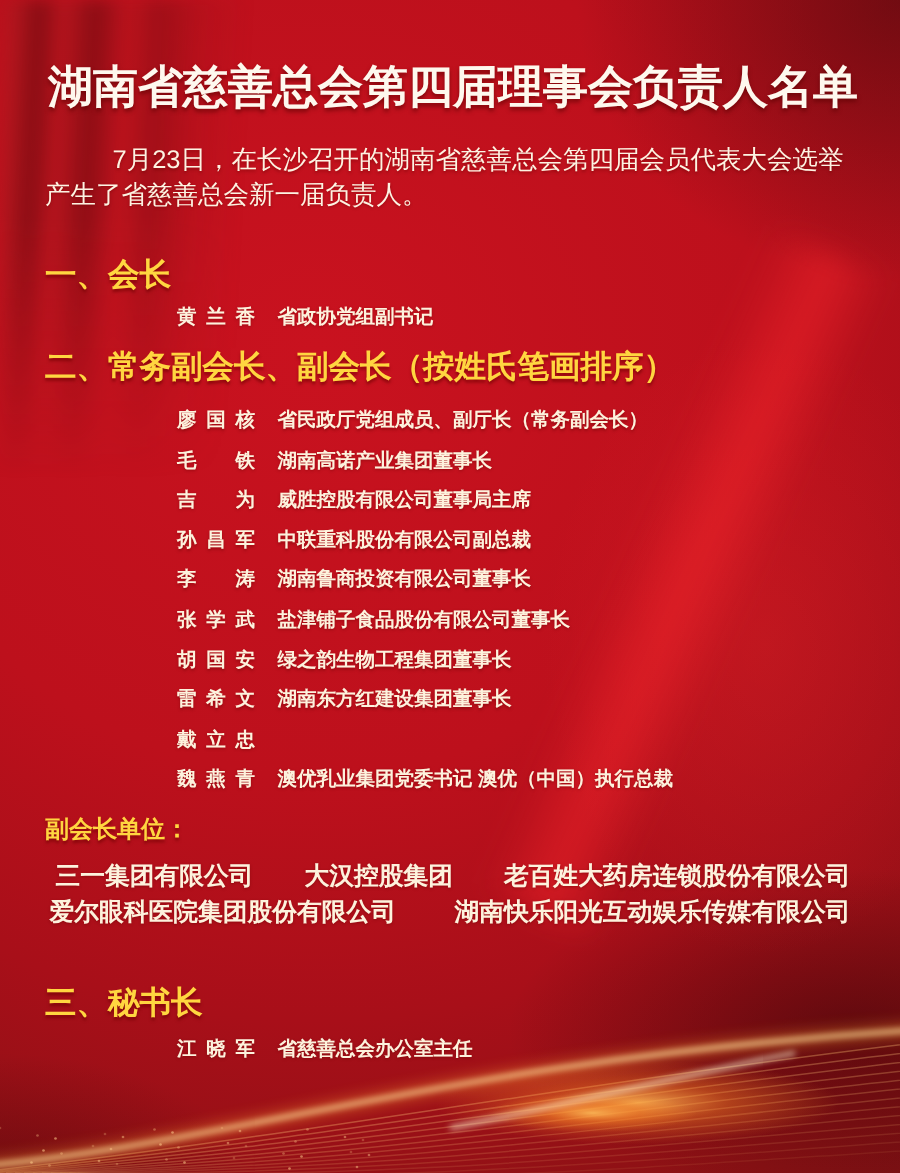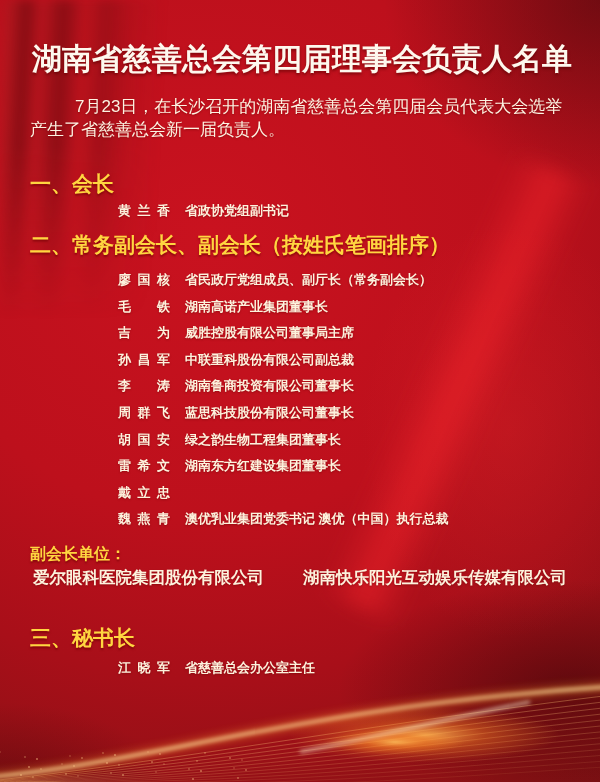--- a/index.html
+++ b/index.html
@@ -174,41 +174,46 @@
       </div>
       <div class="mrow">
         <span class="mname">孙昌军</span>
         <span class="mrole">中联重科股份有限公司副总裁</span>
       </div>
       <div class="mrow">
         <span class="mname">李涛</span>
         <span class="mrole">湖南鲁商投资有限公司董事长</span>
       </div>
       <div class="mrow">
-        <span class="mname">周群飞</span>
-        <span class="mrole">蓝思科技股份有限公司董事长</span>
+        <span class="mname">张学武</span>
+        <span class="mrole">盐津铺子食品股份有限公司董事长</span>
       </div>
       <div class="mrow">
         <span class="mname">胡国安</span>
         <span class="mrole">绿之韵生物工程集团董事长</span>
       </div>
       <div class="mrow">
         <span class="mname">雷希文</span>
         <span class="mrole">湖南东方红建设集团董事长</span>
       </div>
       <div class="mrow">
         <span class="mname">戴立忠</span>
       </div>
       <div class="mrow">
         <span class="mname">魏燕青</span>
         <span class="mrole">澳优乳业集团党委书记 澳优（中国）执行总裁</span>
       </div>
     </div>
 
     <h3 class="sub-heading">副会长单位：</h3>
+    <div class="vrow r1">
+      <span>三一集团有限公司</span>
+      <span>大汉控股集团</span>
+      <span>老百姓大药房连锁股份有限公司</span>
+    </div>
     <div class="vrow r2">
       <span>爱尔眼科医院集团股份有限公司</span>
       <span>湖南快乐阳光互动娱乐传媒有限公司</span>
     </div>
 
     <h2 class="sec-heading third">三、秘书长</h2>
     <div class="mrow last">
       <span class="mname">江晓军</span>
       <span class="mrole">省慈善总会办公室主任</span>
     </div>

